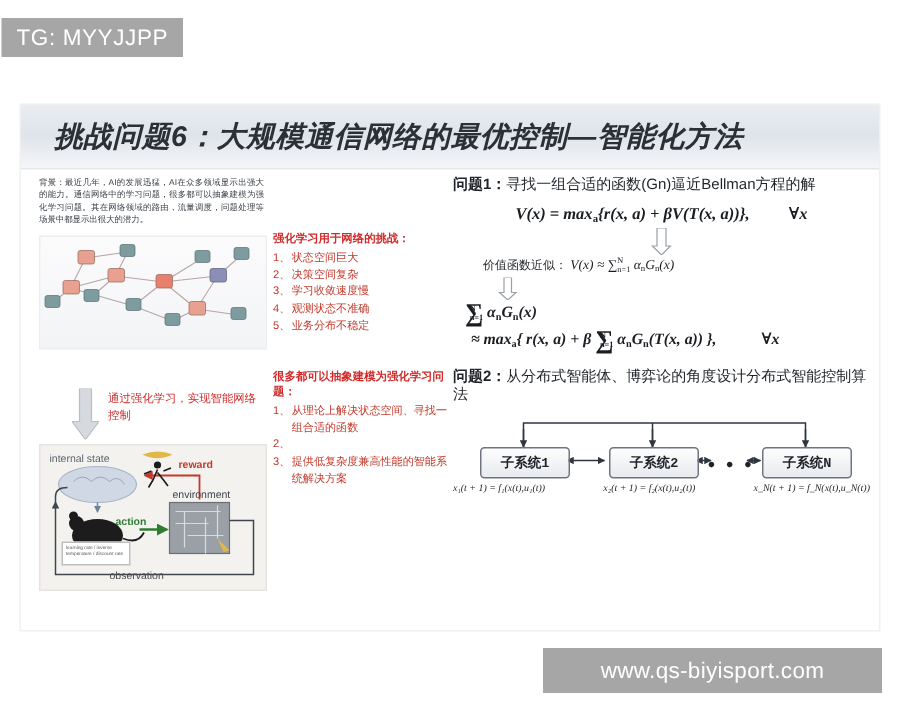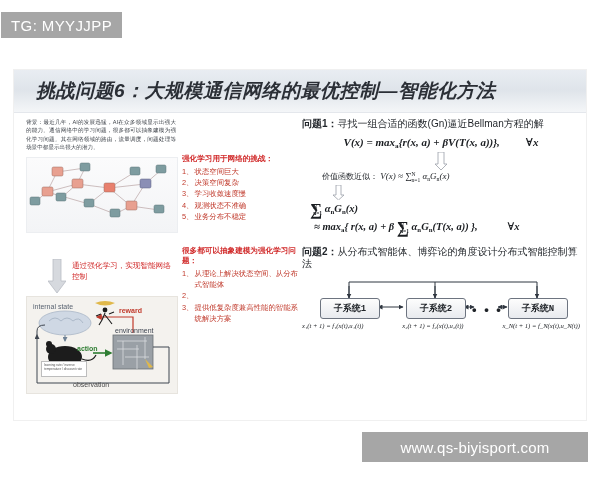--- a/index.html
+++ b/index.html
@@ -247,21 +247,21 @@
             <span class="txt">业务分布不稳定</span>
           </li>
       </ul>
     </div>
 
     <div id="mid-block-2">
       <div class="red-head">很多都可以抽象建模为强化学习问题：</div>
       <ul class="red-list">
         <li>
             <span class="num">1、</span>
-            <span class="txt">从理论上解决状态空间、从分布式智能体</span>
+            <span class="txt">从理论上解决状态空间、寻找一组合适的函数</span>
           </li>
         <li>
             <span class="num">2、</span>
           </li>
         <li>
             <span class="num">3、</span>
             <span class="txt">提供低复杂度兼高性能的智能系统解决方案</span>
           </li>
       </ul>
     </div>

